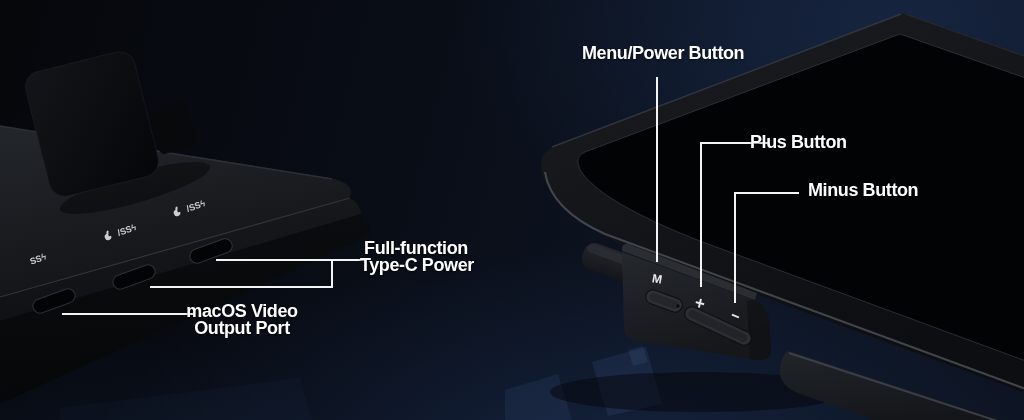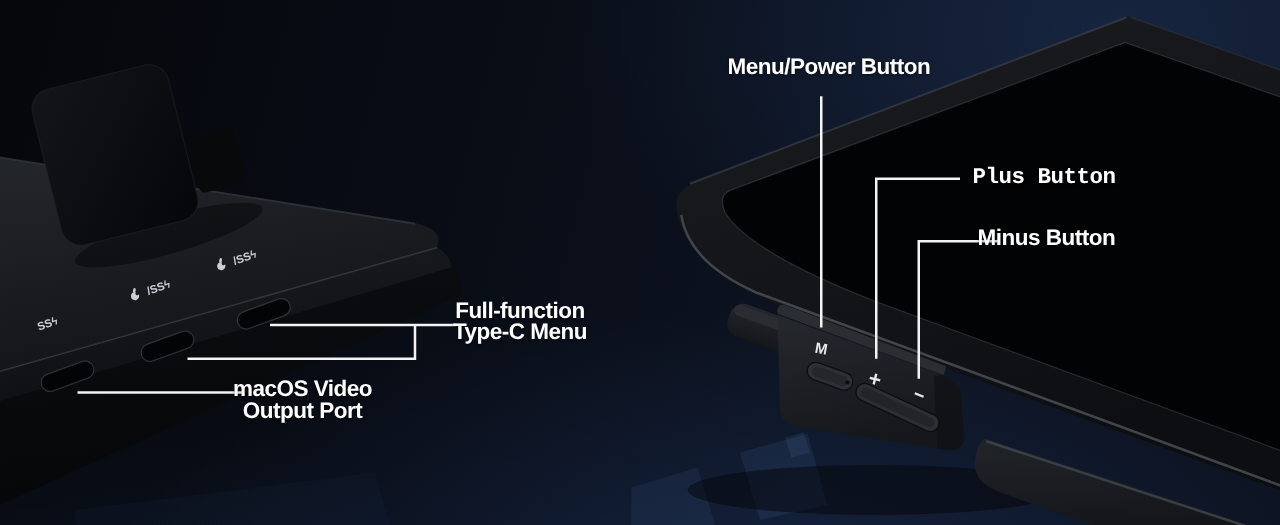--- a/index.html
+++ b/index.html
@@ -15,22 +15,22 @@
   .scene svg{position:absolute;left:0;top:0;}
   .label{
     position:absolute;color:#fff;font-weight:700;text-align:center;
     font-size:18px;line-height:17px;letter-spacing:-0.4px;white-space:nowrap;
     text-shadow:0 1px 2px rgba(0,0,0,.6);
   }
   .label div{white-space:nowrap;}
   .lbl-typec{left:360px;top:240px;width:112px;}
   .lbl-macos{left:186px;top:303px;width:112px;}
   .lbl-menu{left:582px;top:45px;width:150px;}
-  .lbl-plus{left:778px;top:134px;width:90px;font-family:Liberation Mono, monospace;}
-  .lbl-minus{left:782px;top:182px;width:106px;}
+  .lbl-plus{left:750px;top:134px;width:90px;}
+  .lbl-minus{left:808px;top:182px;width:106px;}
 </style>
 </head>
 <body>
 
 <div class="scene">
 <svg width="1024" height="420" viewBox="0 0 1024 420">
   <defs>
     <linearGradient id="gTop" x1="0" y1="0" x2="0.35" y2="1">
       <stop offset="0" stop-color="#23262b"></stop>
           <stop offset="1" stop-color="#121417"></stop>
@@ -140,21 +140,21 @@
     <path d="M332,260 L332,287 L150,287"></path>
     <path d="M62,314 L194,314"></path>
     <path d="M657,77 L657,262"></path>
     <path d="M768,143 L701,143 L701,287"></path>
     <path d="M799,193 L735,193 L735,303"></path>
   </g>
 </svg>
 
 <div class="label lbl-typec">
   <div>Full-function</div>
-  <div>Type-C Menu</div>
+  <div>Type-C Power</div>
 </div>
 <div class="label lbl-macos">
   <div>macOS Video</div>
   <div>Output Port</div>
 </div>
 <div class="label lbl-menu">Menu/Power Button</div>
 <div class="label lbl-plus">Plus Button</div>
 <div class="label lbl-minus">Minus Button</div>
 </div>
 

